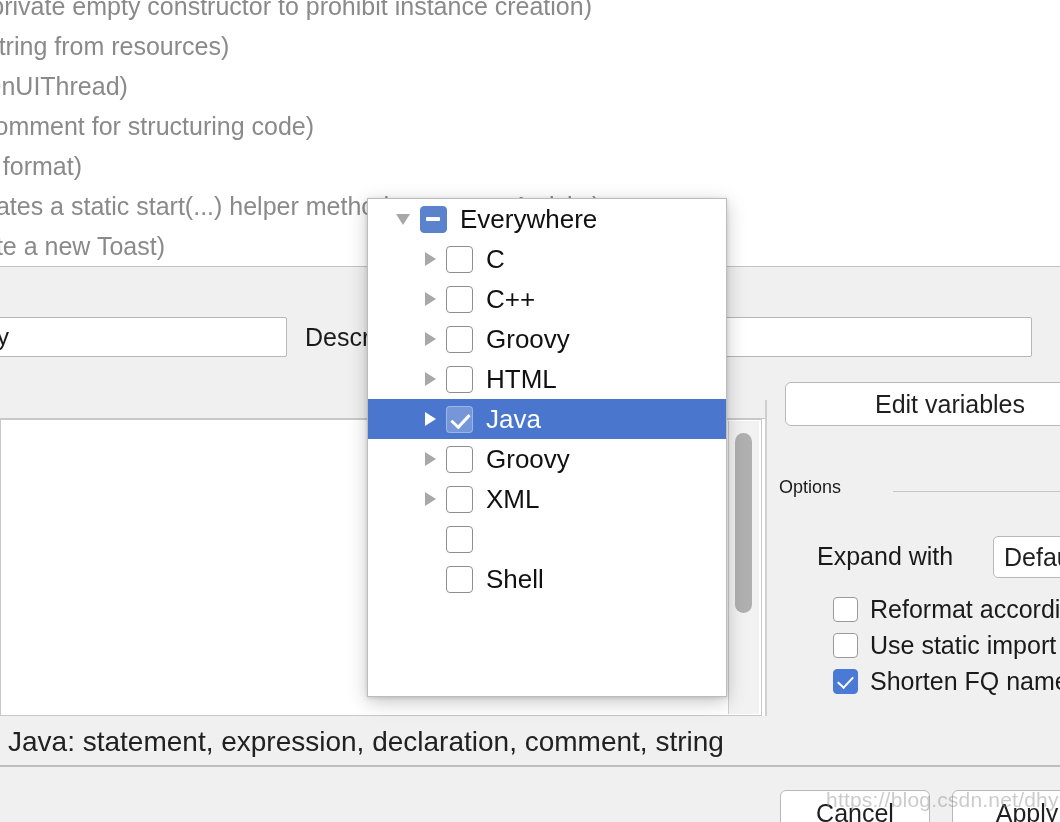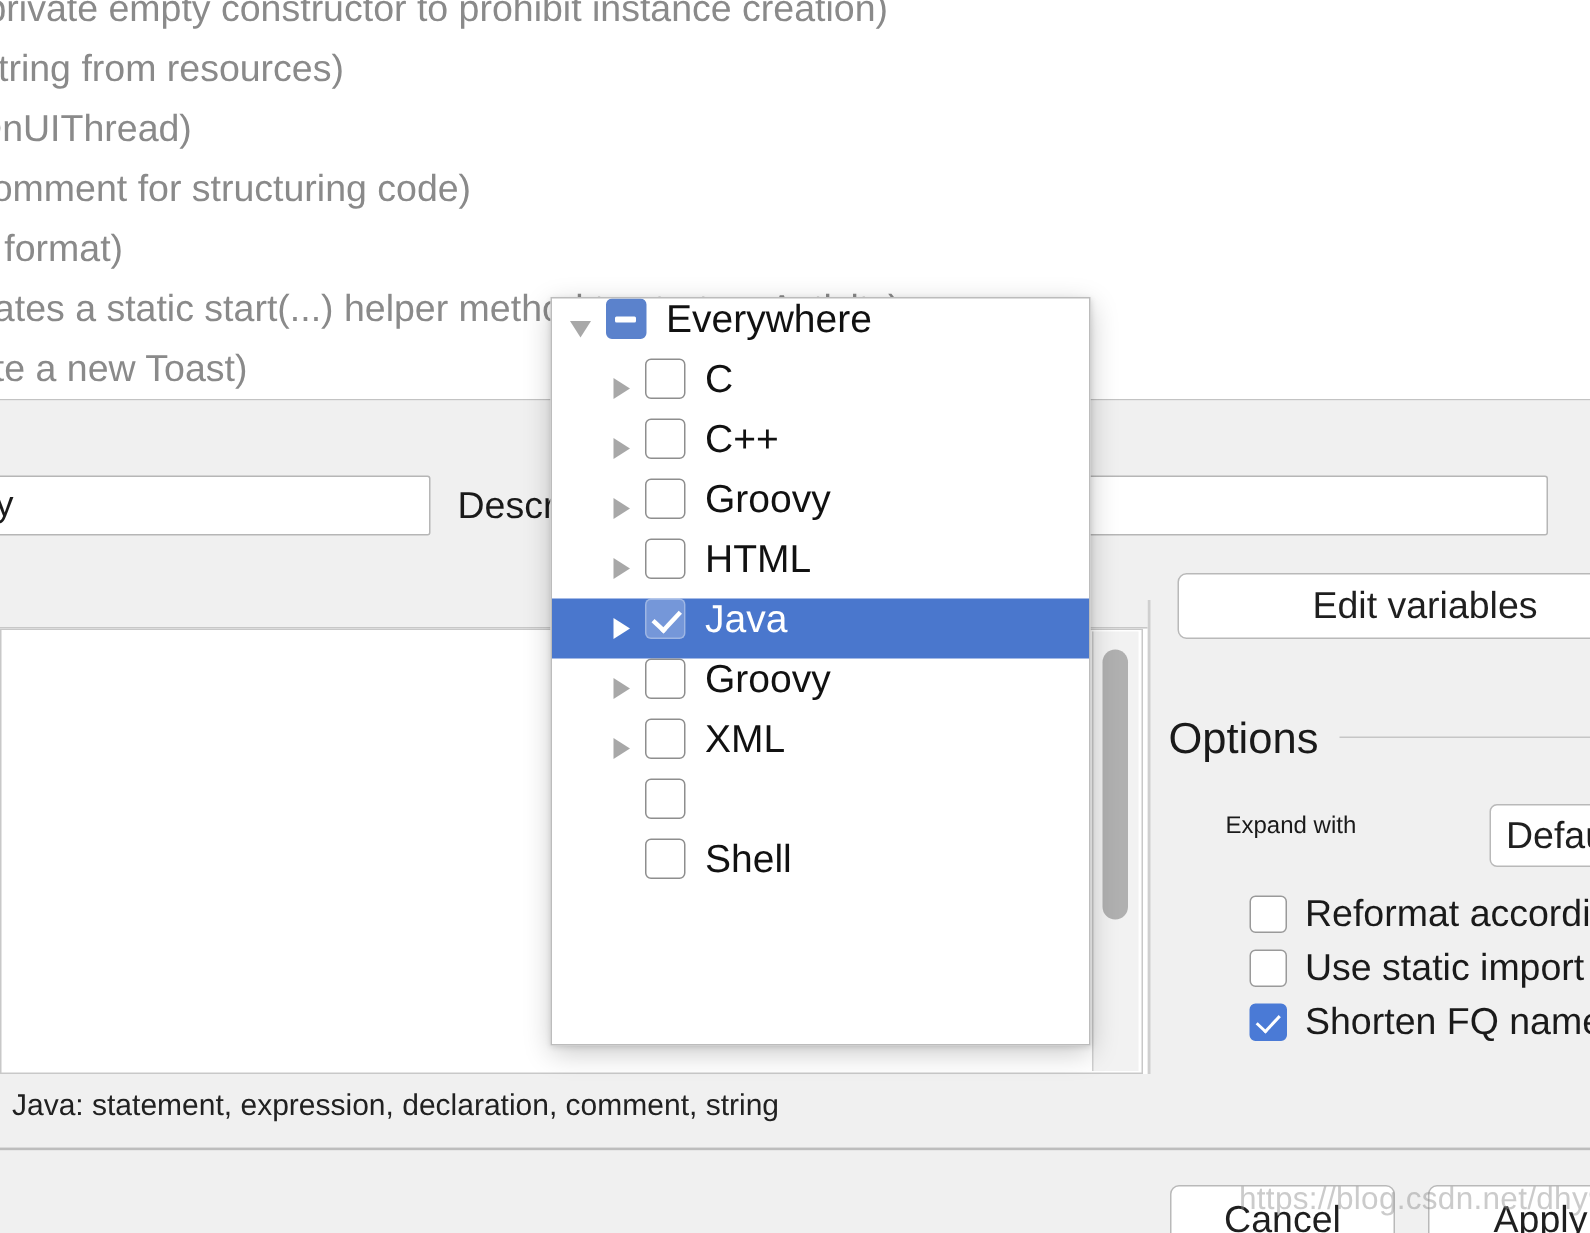--- a/index.html
+++ b/index.html
@@ -119,21 +119,21 @@
   
   #context-summary {
     position: absolute;
     left: 0; top: 716px;
     width: 1060px; height: 49px;
     background: #f0f0f0;
   }
   #context-summary-text {
     position: absolute;
     left: 8px; top: 10px;
-    font-size: 20px;
+    font-size: 28px;
     color: #212121;
     white-space: nowrap;
   }
   #bottom-separator {
     position: absolute;
     left: 0; top: 765px;
     width: 1060px; height: 2px;
     background: #bdbdbd;
   }
   #button-bar {
@@ -186,33 +186,33 @@
     color: #1f1f1f;
     text-align: center;
     line-height: 42px;
     font-family: "Liberation Sans", sans-serif;
     padding: 0;
     white-space: nowrap;
   }
   #options-group-title {
     position: absolute;
     left: 14px; top: 107px;
-    font-size: 29px;
+    font-size: 18px;
     color: #1a1a1a;
   }
   #options-group-rule {
     position: absolute;
     left: 128px; top: 121px;
     width: 200px; height: 1px;
     background: #c6c6c6;
   }
   #expand-with-label {
     position: absolute;
     left: 52px; top: 172px;
-    font-size: 16px;
+    font-size: 25px;
     color: #1a1a1a;
     white-space: nowrap;
   }
   #expand-with-combo {
     position: absolute;
     left: 228px; top: 166px;
     width: 160px; height: 42px;
     background: #ffffff;
     border: 1px solid #b9b9b9;
     border-radius: 5px;
@@ -272,21 +272,22 @@
     background: #ffffff;
     border: 1px solid #bcbcbc;
     box-sizing: border-box;
     box-shadow: 0 5px 18px rgba(0,0,0,0.22), 0 1px 4px rgba(0,0,0,0.14);
     overflow: hidden;
   }
   .tree-row {
     position: relative;
     height: 40px;
     display: flex;
-    padding-left: 6px;
+    align-items: center;
+    padding-left: 22px;
     box-sizing: border-box;
     white-space: nowrap;
   }
   .tree-row.selected { background: #4a77cd; }
 
   .twisty {
     width: 30px; height: 40px;
     flex: 0 0 auto;
     position: relative;
   }

